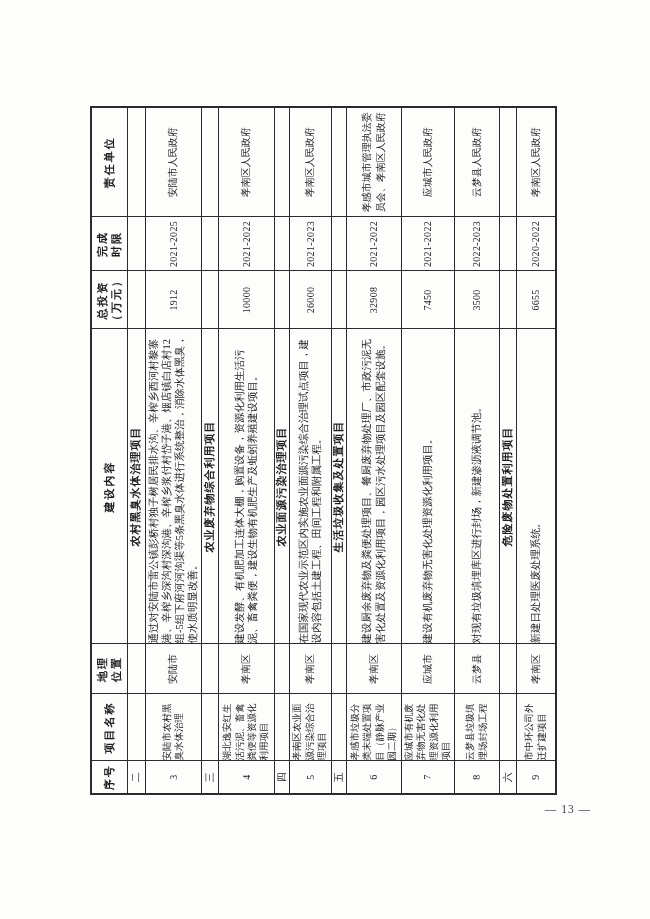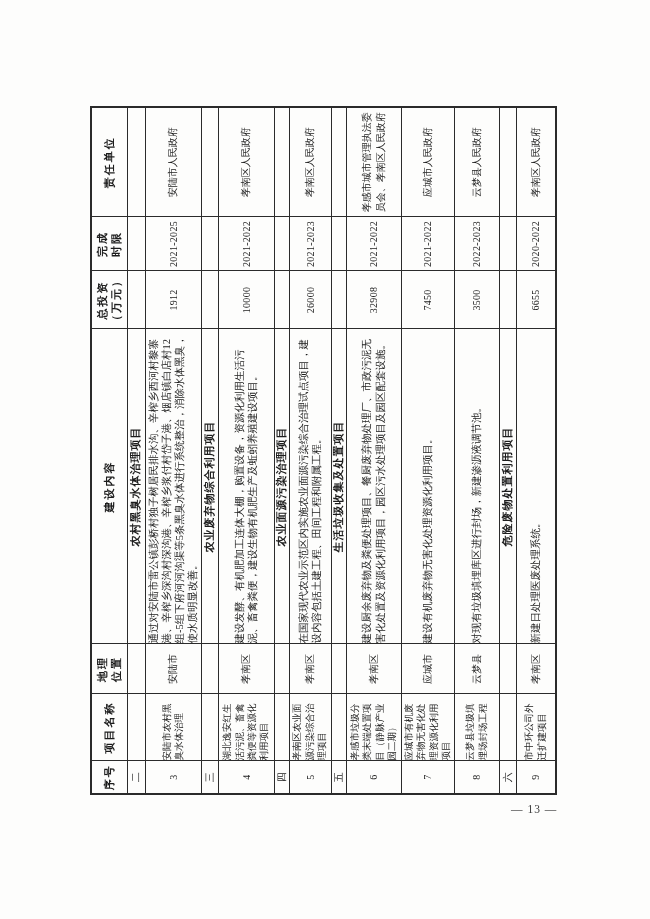--- a/index.html
+++ b/index.html
@@ -32,21 +32,21 @@
   td.name{font-size:9.5px;text-align:left;padding:1px 3px;line-height:1.3;}
   td.loc{font-size:10px;text-align:center;}
   td.content{font-size:10.5px;text-align:left;padding:2px 5px;line-height:1.24;}
   td.section-title{
     font-size:11px;font-weight:bold;text-align:center;letter-spacing:1px;line-height:1.05;
   }
   td.invest,td.period{font-size:10px;text-align:center;letter-spacing:0.3px;}
   td.owner{font-size:10px;text-align:center;padding:1px 6px;line-height:1.35;}
   .pageno{
     position:absolute;left:511px;top:803px;width:80px;
-    font-size:11.5px;color:#3a3a3a;letter-spacing:1px;text-align:left;
+    font-size:11.5px;color:#3a3a3a;letter-spacing:1px;text-align:right;
   }
 </style>
 </head>
 <body>
 
 <div class="page">
   <div class="rot">
     <div class="rot-inner">
       <table class="doc">
         <colgroup>

